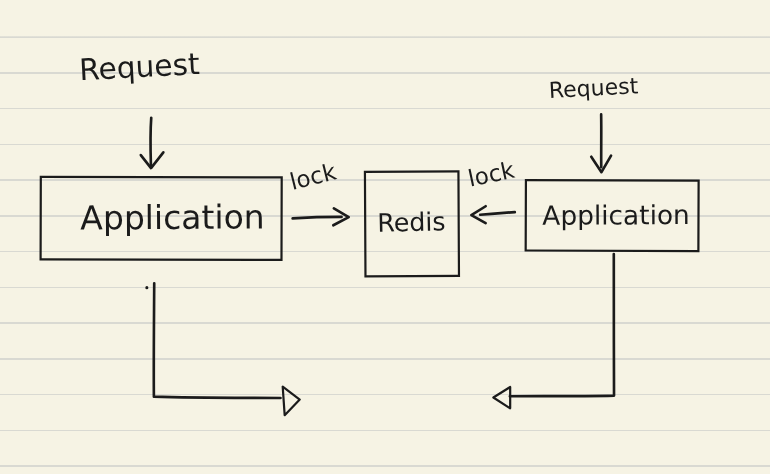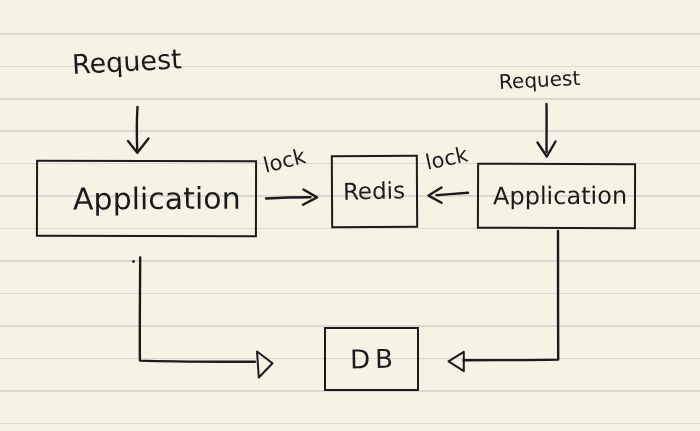--- a/index.html
+++ b/index.html
@@ -39,21 +39,21 @@
   .box {
     position: absolute;
     box-sizing: border-box;
     border: 2.6px solid #1b1b1b;
     display: flex;
     align-items: center;
     background: transparent;
     justify-content: center;
   }
   .app-left  { left: 36px;  top: 160px; width: 221px; height: 77px; transform: rotate(0.15deg); }
-  .redis     { left: 331px; top: 155px; width: 87px;  height: 73px; transform: rotate(-0.3deg); justify-content: center; }
+  .redis     { left: 331px; top: 155px; width: 87px;  height: 97px; transform: rotate(-0.3deg); justify-content: center; }
   .app-right { left: 477px; top: 163px; width: 159px; height: 66px; transform: rotate(0.2deg); }
   .db        { left: 324px; top: 327px; width: 95px;  height: 64px; justify-content: center; }
   .app-left  .node-label { font-size: 30px; margin-left: 20px; transform: rotate(-0.5deg); }
   .redis     .node-label { font-size: 23px; transform: rotate(-1deg); }
   .app-right .node-label { font-size: 24px; margin-left: 8px; transform: rotate(-0.5deg); }
   .db        .node-label { font-size: 26px; letter-spacing: 5px; padding-left: 4px; transform: rotate(-1deg); }
 </style>
 </head>
 <body>
 
@@ -93,17 +93,14 @@
   </div>
 
   <div class="box redis">
     <span class="hand node-label">Redis</span>
   </div>
 
   <div class="box app-right">
     <span class="hand node-label">Application</span>
   </div>
 
-  <div class="box db">
-    <span class="hand node-label">DB</span>
-  </div>
 
 </div>
 
 </body></html>

